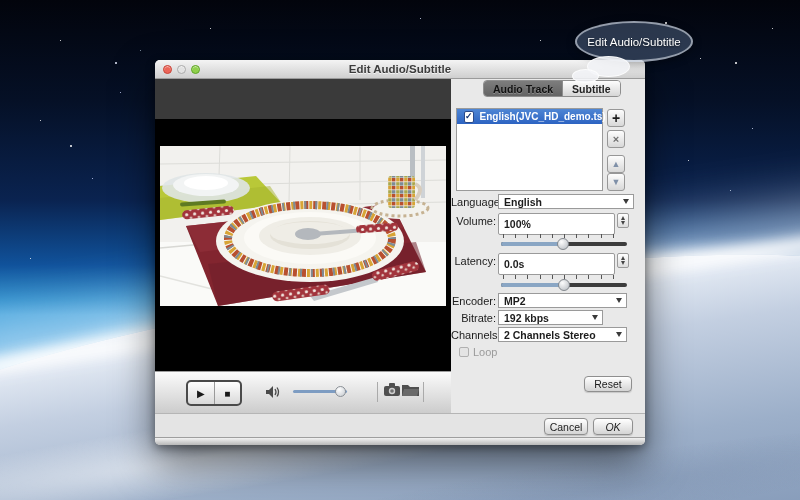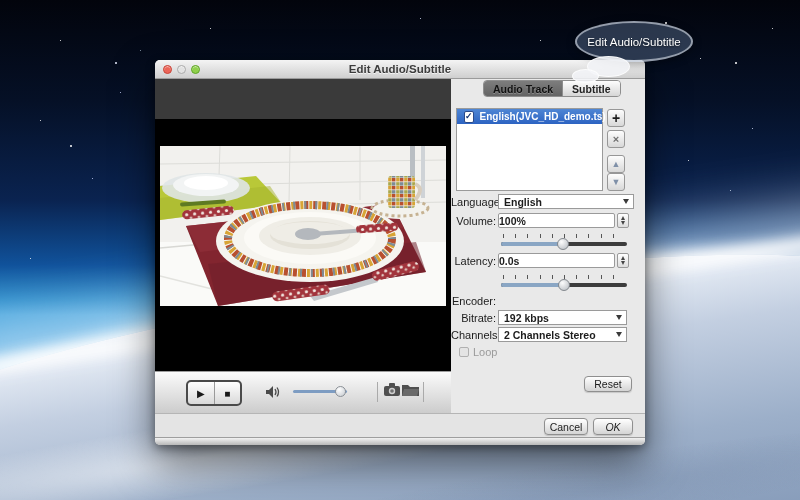--- a/index.html
+++ b/index.html
@@ -103,22 +103,22 @@
   .sb-add{top:30px;color:#1a1a1a;font-size:14px;}
   .sb-del{top:51px;color:#6e6e6e;font-size:11px;}
   .sb-up{top:76px;color:#7f90a8;font-size:9px;}
   .sb-down{top:94px;color:#7f90a8;font-size:9px;}
 
   .f-label{position:absolute;left:0;width:45px;text-align:right;font-size:11px;color:#1c1c1c;}
   .dropdown{position:absolute;left:47px;height:15px;background:#fff;border:1px solid #9a9a9a;border-radius:0;
     box-sizing:border-box;display:flex;align-items:center;padding-left:5px;font-size:10.5px;font-weight:bold;}
   .dd-arrow{position:absolute;right:4px;top:4px;width:0;height:0;
     border-left:3.5px solid transparent;border-right:3.5px solid transparent;border-top:5px solid #3a3a3a;}
-  .textfield{position:absolute;left:47px;height:15px;background:#fff;border:1px solid #9a9a9a;border-radius:2px;
-    box-sizing:border-box;display:flex;align-items:center;font-size:10.5px;font-weight:bold;}
+  .textfield{position:absolute;left:47px;height:22px;background:#fff;border:1px solid #9a9a9a;border-radius:2px;
+    box-sizing:border-box;display:flex;align-items:center;padding-left:5px;font-size:10.5px;font-weight:bold;}
   .stepper{position:absolute;width:12px;height:15px;background:linear-gradient(#fff,#ddd);
     border:1px solid #9a9a9a;border-radius:2px;box-sizing:border-box;}
   .stepper::before{content:"";position:absolute;left:2.5px;top:2px;width:0;height:0;
     border-left:2.5px solid transparent;border-right:2.5px solid transparent;border-bottom:4px solid #444;}
   .stepper::after{content:"";position:absolute;left:2.5px;bottom:2px;width:0;height:0;
     border-left:2.5px solid transparent;border-right:2.5px solid transparent;border-top:4px solid #444;}
   .bigslider{position:absolute;left:50px;width:126px;height:14px;}
   .bigslider .ticks{position:absolute;top:0;left:2px;right:2px;height:4px;
     background:repeating-linear-gradient(90deg,#555 0 1px,transparent 1px 12.2px);}
   .bigslider .track{position:absolute;top:8px;left:0;right:0;height:4px;background:#3c3c3c;border-radius:2px;}
@@ -310,23 +310,27 @@
         <div class="stepper" style="left:166px;top:174px"></div>
         <div class="bigslider" style="top:196px">
           <div class="ticks"></div>
           <div class="track">
             <div class="fill" style="width: 50%;"></div>
           </div>
           <div class="thumb" style="left: 50%;"></div>
         </div>
 
         <div class="f-label" style="top:216px">Encoder:</div>
+        <div class="dropdown" style="top:214px;width:129px">
+          <span>MP2</span>
+          <span class="dd-arrow"></span>
+        </div>
 
         <div class="f-label" style="top:233px">Bitrate:</div>
-        <div class="dropdown" style="top:231px;width:129px">
+        <div class="dropdown" style="top:231px;width:105px">
           <span>192 kbps</span>
           <span class="dd-arrow"></span>
         </div>
 
         <div class="f-label" style="top:250px">Channels:</div>
         <div class="dropdown" style="top:248px;width:129px">
           <span>2 Channels Stereo</span>
           <span class="dd-arrow"></span>
         </div>
 

